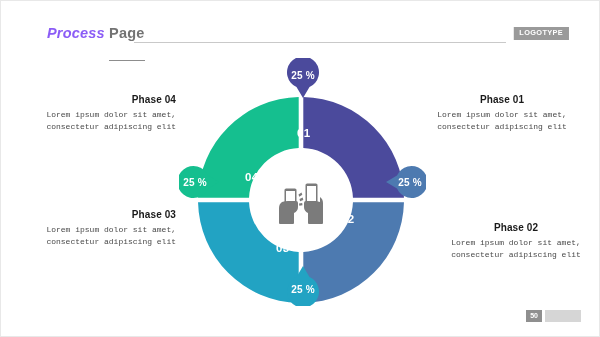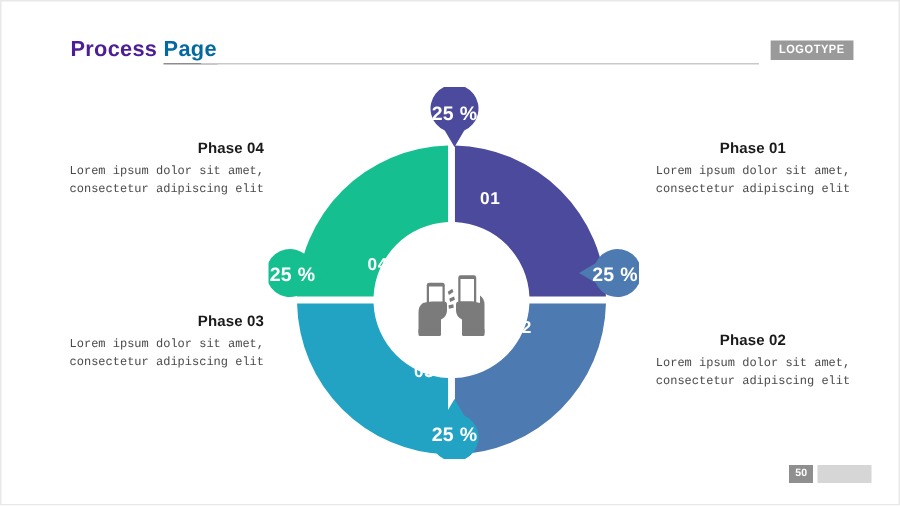--- a/index.html
+++ b/index.html
@@ -3,60 +3,60 @@
 <meta charset="utf-8">
 <style>
   html,body{margin:0;padding:0;background:#ffffff;}
   body{width:600px;height:337px;overflow:hidden;font-family:"Liberation Sans",sans-serif;}
 
   .slide{position:relative;width:600px;height:337px;background:#fff;box-sizing:border-box;border:1px solid #e8e8e8;}
 
   
   .header{position:absolute;left:0;top:24px;width:600px;height:22px;}
   .title{position:absolute;left:46px;top:0;font-size:14.5px;font-weight:bold;letter-spacing:.2px;white-space:nowrap;}
-  .title .t-light{color:#4c1d95;}
-  .title .t-dark{color:#0369a1;border-bottom:1.6px solid #8d8d8d;padding-bottom:1px;}
+  .title .t-light{color:#8b5cf6;font-style:italic;}
+  .title .t-dark{color:#737373;border-bottom:1.6px solid #8d8d8d;padding-bottom:19px;}
   .head-rule{position:absolute;left:133px;top:17px;width:372px;height:1px;background:#c9c9c9;}
   .logotype{position:absolute;right:32px;top:2px;background:#9a9a9a;color:#fff;font-size:8px;font-weight:bold;
             letter-spacing:.4px;padding:2px 6px 3px;line-height:1;font-family:"Liberation Sans Narrow","Liberation Sans",sans-serif;
             transform:scaleX(.92);transform-origin:right center;}
 
   
   .donut-wrap{position:absolute;left:194px;top:93px;width:212px;height:212px;}
   .ring{position:absolute;left:0;top:0;width:212px;height:212px;}
 
   .hub{position:absolute;left:56px;top:56px;width:100px;height:100px;border-radius:50%;background:#fff;
        display:flex;align-items:center;justify-content:center;}
   .hub svg{display:block;}
 
   .seg-num{position:absolute;color:#fff;font-size:11.5px;font-weight:bold;letter-spacing:.4px;}
-  .num-01{left:125px;top:33px;}
+  .num-01{left:102px;top:33px;}
   .num-02{left:146px;top:119px;}
   .num-03{left:81px;top:148px;}
   .num-04{left:50px;top:77px;}
 
   
   .pin{position:absolute;width:40px;height:40px;}
   .pin .pin-label{position:absolute;left:0;top:0;width:40px;height:40px;display:flex;align-items:center;
-                  justify-content:center;color:#fff;font-size:13px;font-weight:bold;letter-spacing:.2px;}
+                  justify-content:center;color:#fff;font-size:10px;font-weight:bold;letter-spacing:.2px;}
   .pin-top{left:282px;top:57px;}
   .pin-right{left:385px;top:161px;}
   .pin-bottom{left:282px;top:265px;}
   .pin-left{left:178px;top:161px;}
 
   
   .phase{position:absolute;width:152px;}
   .phase .p-title{font-size:10px;font-weight:bold;color:#1a1a1a;margin-bottom:4px;letter-spacing:.1px;}
   .phase .p-body{font-size:8px;color:#4a4a4a;line-height:1.45;font-family:Liberation Mono, monospace;}
   .p-left{text-align:right;}
   .p-right{text-align:center;}
   .phase-04{left:23px;top:93px;}
   .phase-03{left:23px;top:208px;}
   .phase-01{left:425px;top:93px;}
-  .phase-02{left:425px;top:221px;}
+  .phase-02{left:439px;top:221px;}
 
   
   .foot{position:absolute;right:18px;bottom:14px;display:flex;align-items:center;gap:3px;}
   .foot-num{background:#8f8f8f;color:#fff;font-size:7px;font-weight:bold;padding:2px 4px 3px;line-height:1;}
   .foot-bar{width:36px;height:12px;background:#d6d6d6;}
 </style>
 </head>
 <body>
 
 <div class="slide">

